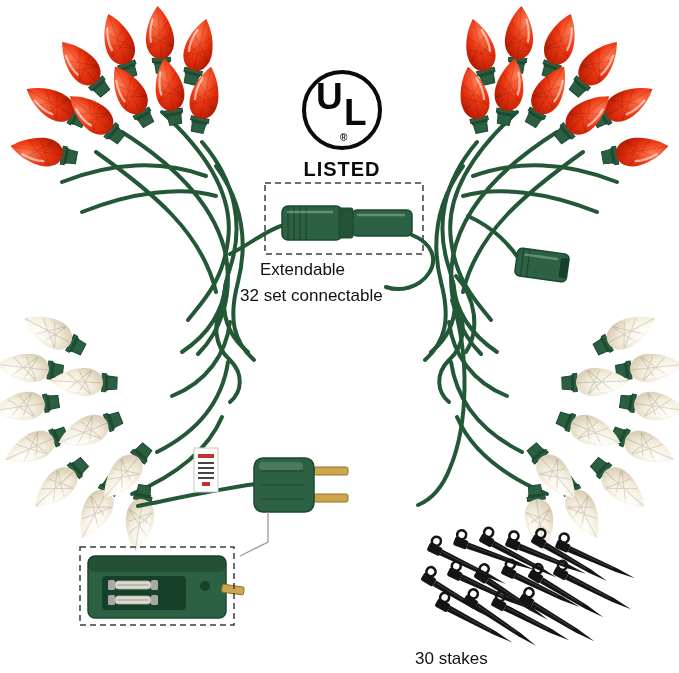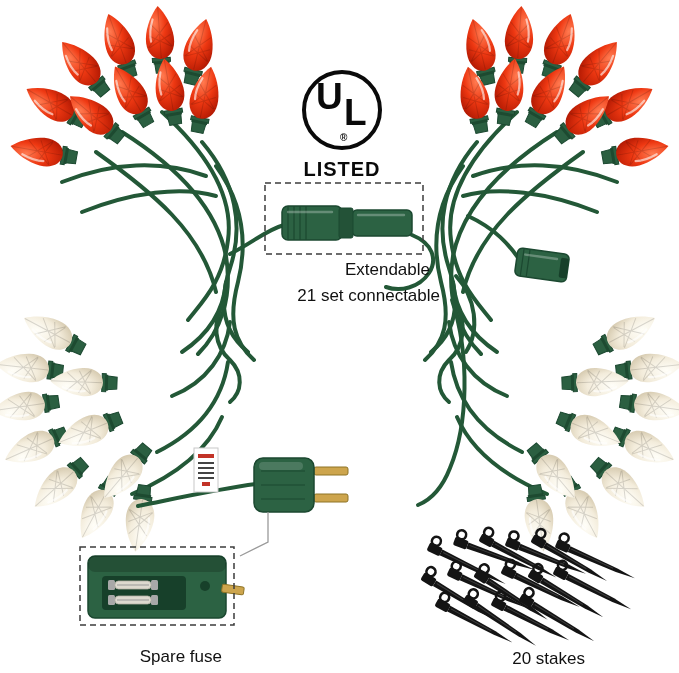--- a/index.html
+++ b/index.html
@@ -17,21 +17,21 @@
   .green-part{fill:#2c6243;stroke:#1b4830;stroke-width:1.5;}
   .green-dark{fill:#17402a;}
   .ridge{stroke:#1b4830;stroke-width:1.2;fill:none;}
   .hl{stroke:rgba(255,255,255,.28);stroke-width:2.4;fill:none;stroke-linecap:round;}
   .prong{fill:#cda54d;stroke:#8f7426;stroke-width:1;}
   .stake-part{fill:var(--stake-black,#141414);}
   .stake-clip{fill:none;stroke:var(--stake-black,#141414);stroke-width:2.6;}
   .stake-hl{stroke:#3c3c3c;stroke-width:1;}
 
   
-  .caption{position:absolute;font-size:17px;color:#111;text-align:right;line-height:1.35;}
+  .caption{position:absolute;font-size:17px;color:#111;text-align:left;line-height:1.35;}
 
   
   .ul-badge{position:absolute;left:300px;top:70px;width:84px;text-align:center;color:#0a0a0a;}
   .ul-circle{width:72px;height:72px;border:4px solid #0a0a0a;border-radius:50%;position:relative;margin:0 auto;background:#fff;}
   .ul-u{position:absolute;left:10px;top:2px;font-size:37px;font-weight:800;}
   .ul-l{position:absolute;left:38px;top:18px;font-size:37px;font-weight:800;}
   .ul-r{position:absolute;left:34px;bottom:3px;font-size:10px;font-weight:700;}
   .ul-listed{margin-top:8px;font-size:20px;font-weight:700;letter-spacing:1px;}
 </style>
 </head>
@@ -206,16 +206,15 @@
 <div class="ul-badge">
   <div class="ul-circle">
     <span class="ul-u">U</span>
     <span class="ul-l">L</span>
     <span class="ul-r">®</span>
   </div>
   <div class="ul-listed">LISTED</div>
 </div>
 
 <div class="caption" style="left:260px;top:259px;width:170px;">Extendable</div>
-<div class="caption" style="left:240px;top:285px;width:200px;">21 set connectable</div>
-<div class="caption" style="left:92px;top:646px;width:130px;">Spare fuse</div>
-<div class="caption" style="left:415px;top:648px;width:170px;">20 stakes</div>
+<div class="caption" style="left:240px;top:285px;width:200px;">32 set connectable</div>
+<div class="caption" style="left:415px;top:648px;width:170px;">30 stakes</div>
 </div>
 
 </body></html>

